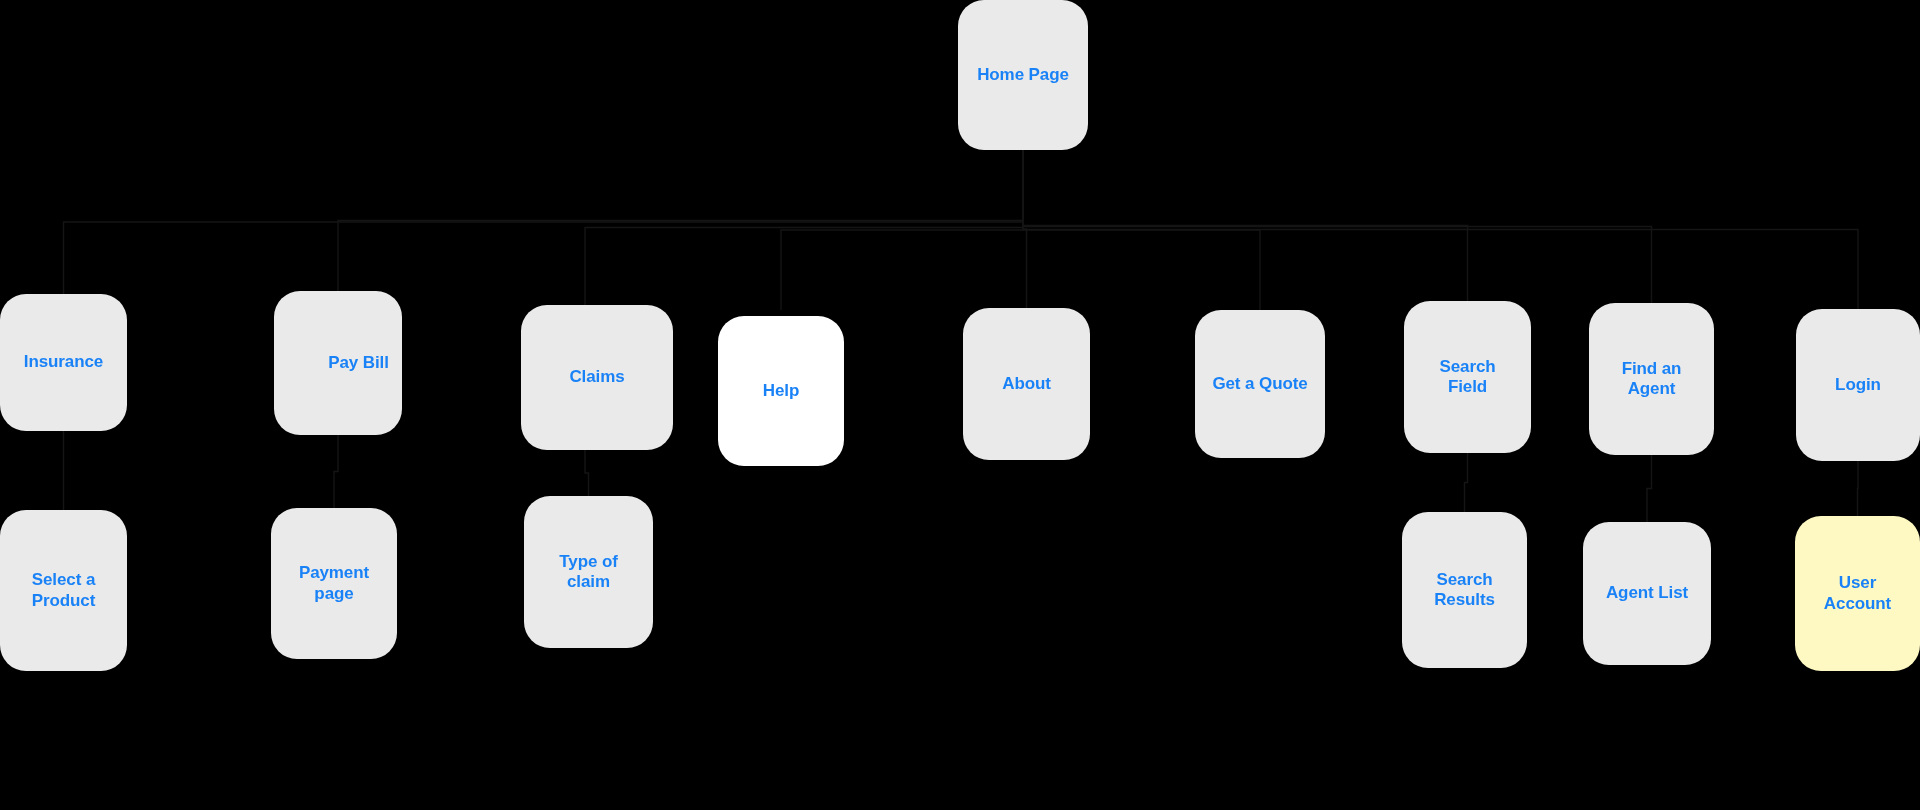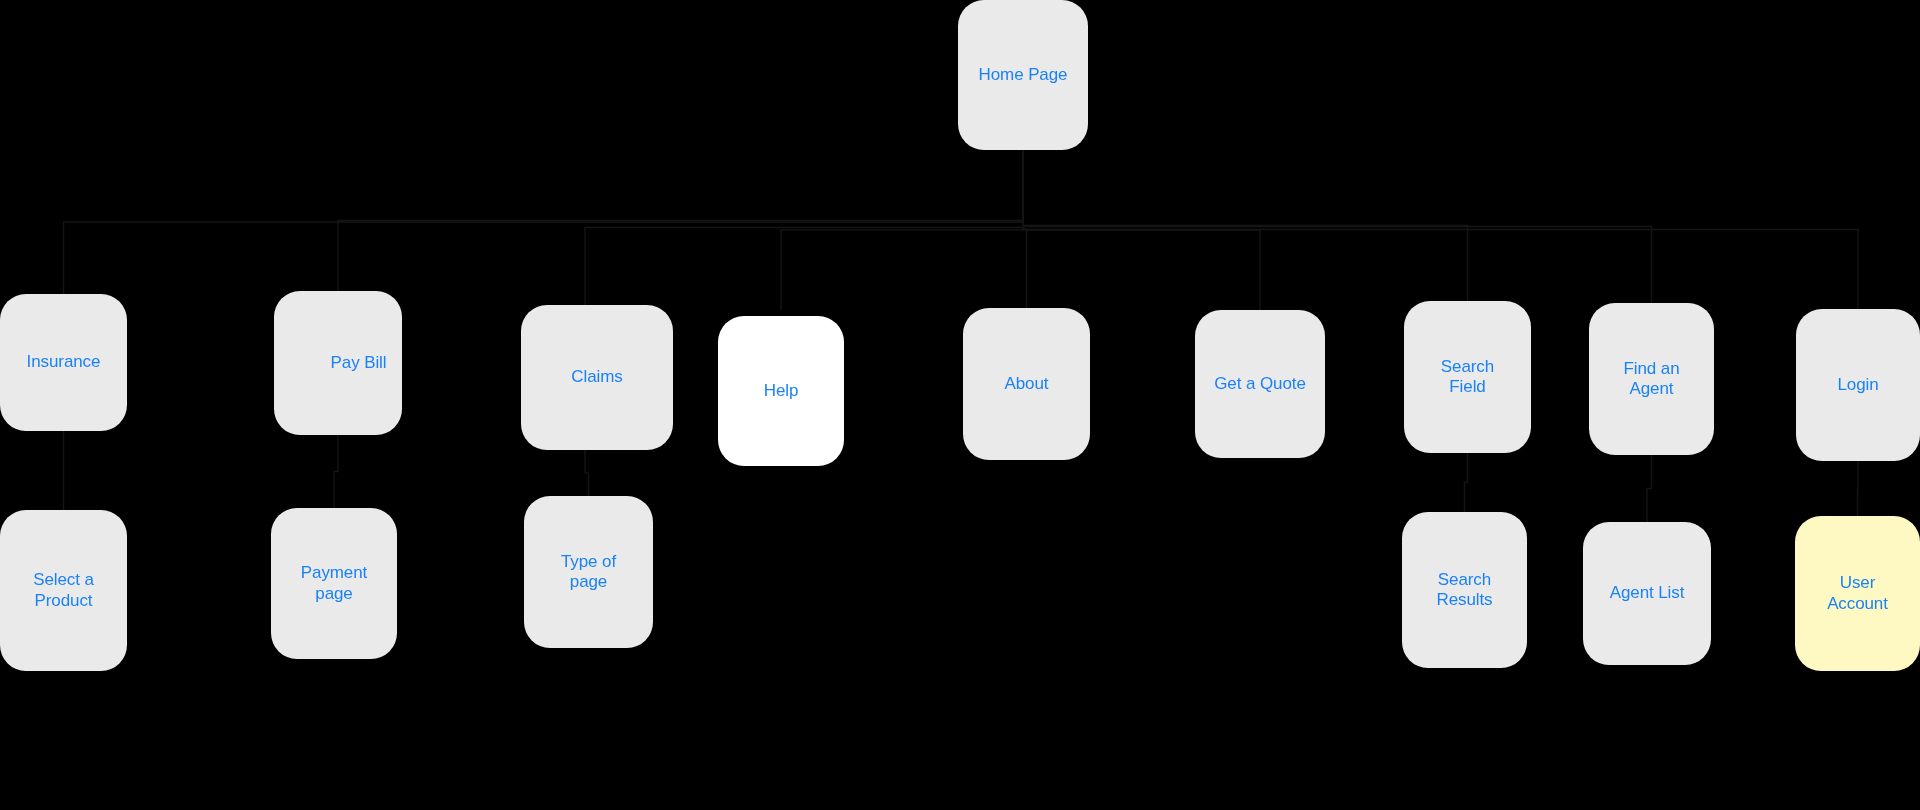--- a/index.html
+++ b/index.html
@@ -33,21 +33,21 @@
     border-radius: 26px;
     display: flex;
     align-items: center;
     justify-content: center;
     box-sizing: border-box;
     padding: 4px 6px;
   }
   .node-label {
     color: #1a82f7;
     font-family: "Liberation Sans", sans-serif;
-    font-weight: normal;
+    font-weight: bold;
     font-size: 17px;
     line-height: 1.18;
     text-align: center;
     white-space: pre-line;
     letter-spacing: -0.1px;
   }
 </style>
 </head>
 <body>
 
@@ -105,21 +105,21 @@
       <div class="node" style="left: 0px; top: 510px; width: 127px; height: 161px; background: rgb(234, 234, 234);">
         <div class="node-label" style="color: rgb(26, 130, 247);">Select a
 Product</div>
       </div>
       <div class="node" style="left: 271px; top: 508px; width: 126px; height: 151px; background: rgb(234, 234, 234);">
         <div class="node-label" style="color: rgb(26, 130, 247);">Payment
 page</div>
       </div>
       <div class="node" style="left: 524px; top: 496px; width: 129px; height: 152px; background: rgb(234, 234, 234);">
         <div class="node-label" style="color: rgb(26, 130, 247);">Type of
-page</div>
+claim</div>
       </div>
       <div class="node" style="left: 1402px; top: 512px; width: 125px; height: 156px; background: rgb(234, 234, 234);">
         <div class="node-label" style="color: rgb(26, 130, 247);">Search
 Results</div>
       </div>
       <div class="node" style="left: 1583px; top: 522px; width: 128px; height: 143px; background: rgb(234, 234, 234);">
         <div class="node-label" style="color: rgb(26, 130, 247);">Agent List</div>
       </div>
       <div class="node" style="left: 1795px; top: 516px; width: 125px; height: 155px; background: #fef9c3;">
         <div class="node-label" style="color: rgb(26, 130, 247);">User

